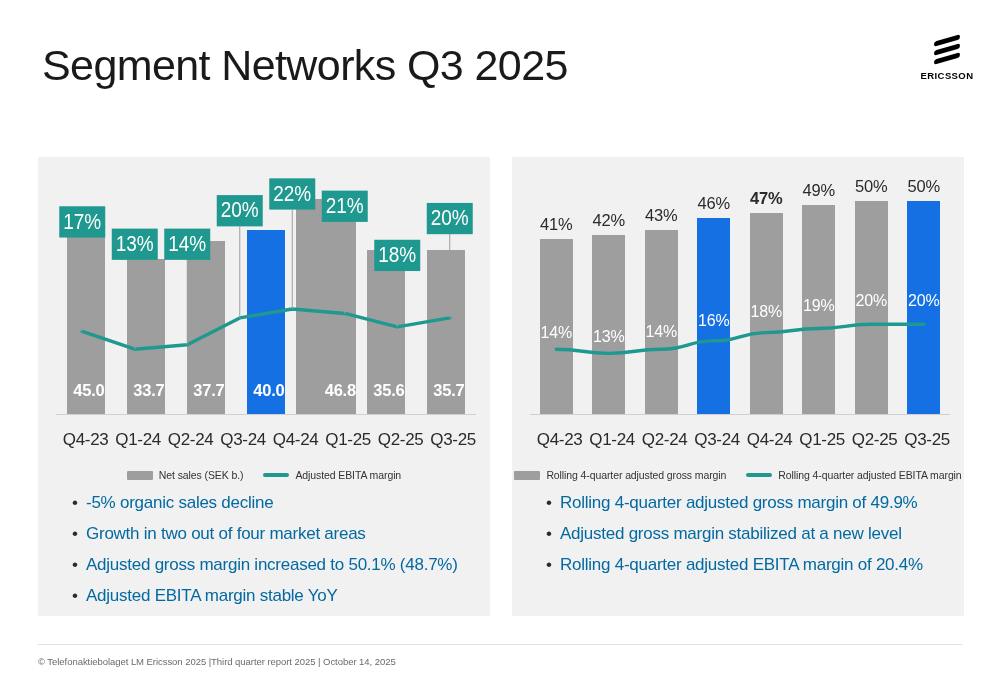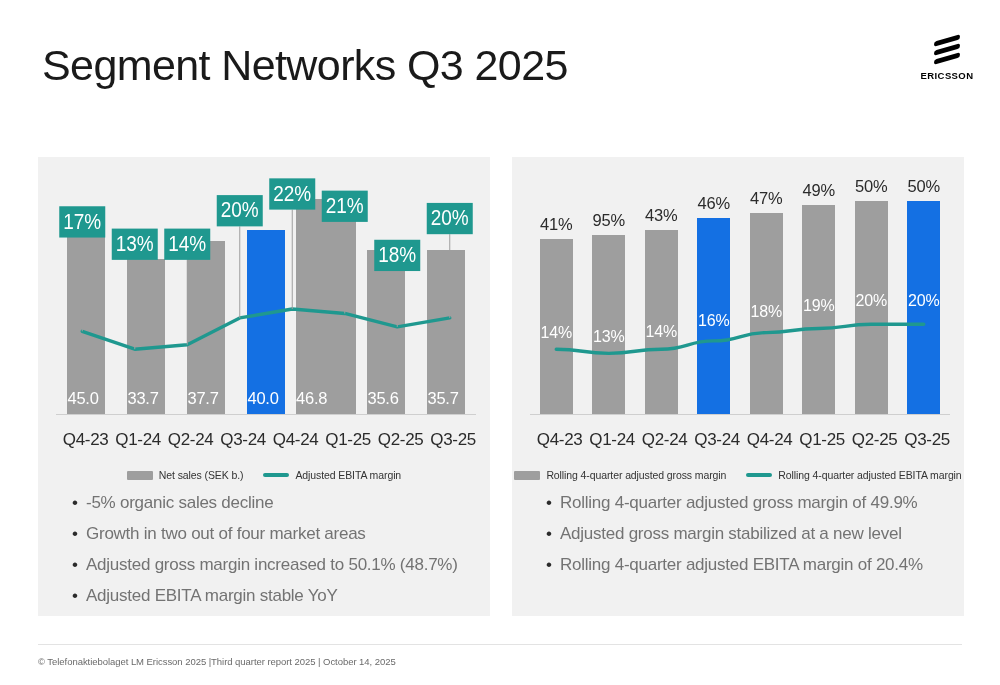--- a/index.html
+++ b/index.html
@@ -41,22 +41,22 @@
   .axis-line{
     position:absolute;left:0;right:0;bottom:47px;height:1.5px;background:#cfcfcf;
   }
 
   
   .bars{position:absolute;left:0;right:0;bottom:48.5px;top:0;display:flex;}
   .bar-slot{flex:1;position:relative;display:flex;justify-content:center;align-items:flex-end;}
   .bar{width:62%;background:#9e9e9e;position:relative;}
   .bar.hl{background:#1470e3;}
   .bar-val{
-    position:absolute;left:0;right:0;bottom:6px;text-align:left;
-    color:#ffffff;font-size:16.5px;font-weight:400;letter-spacing:-.2px;
+    position:absolute;left:0;right:0;bottom:14px;text-align:right;
+    color:#ffffff;font-size:16.5px;font-weight:700;letter-spacing:-.2px;
   }
   .bar-inner-pct{
     position:absolute;left:0;right:0;text-align:center;
     color:#ffffff;font-size:16px;font-weight:400;letter-spacing:-.2px;
   }
   .bar-top-pct{
     position:absolute;left:-22px;right:-22px;text-align:center;
     color:#2b2b2b;font-size:16.5px;font-weight:400;letter-spacing:-.2px;
   }
 
@@ -79,21 +79,21 @@
   .legend-swatch-line{width:26px;height:3.4px;background:#1f988f;border-radius:2px;}
   .legend-label{font-size:10.5px;color:#333;letter-spacing:-.1px;white-space:nowrap;}
 
   
   .bullets{position:absolute;left:34px;right:16px;top:335px;}
   .bullet{display:flex;align-items:flex-start;margin-bottom:9px;}
   .bullet-dot{
     width:14px;flex:0 0 14px;font-size:17px;line-height:22px;color:#2b2b2b;
   }
   .bullet-text{
-    font-size:17px;line-height:22px;color:#737373;letter-spacing:-.25px;
+    font-size:17px;line-height:22px;color:#0369a1;letter-spacing:-.25px;
   }
 
   
   .footer{
     position:absolute;left:38px;bottom:18px;
     font-size:9.5px;color:#6a6a6a;letter-spacing:-.05px;margin-top:20px;
   }
   .footer-rule{
     position:absolute;left:38px;right:38px;bottom:40px;height:1px;background:#e3e3e3;
   }
@@ -256,39 +256,39 @@
 
         <div class="bars" id="right-bars">
             <div class="bar-slot">
               <div class="bar" style="height: 73.2143%;">
                 <div class="bar-top-pct" style="top: -24px;">41%</div>
                 <div class="bar-inner-pct" style="top: 48.8537%;">14%</div>
               </div>
             </div>
             <div class="bar-slot">
               <div class="bar" style="height: 75%;">
-                <div class="bar-top-pct" style="top: -24px;">95%</div>
+                <div class="bar-top-pct" style="top: -24px;">42%</div>
                 <div class="bar-inner-pct" style="top: 52.0476%;">13%</div>
               </div>
             </div>
             <div class="bar-slot">
               <div class="bar" style="height: 76.7857%;">
                 <div class="bar-top-pct" style="top: -24px;">43%</div>
                 <div class="bar-inner-pct" style="top: 50.4419%;">14%</div>
               </div>
             </div>
             <div class="bar-slot">
               <div class="bar hl" style="height: 82.1429%;">
                 <div class="bar-top-pct" style="top: -24px; text-align: center;">46%</div>
                 <div class="bar-inner-pct" style="top: 48.2174%; text-align: center;">16%</div>
               </div>
             </div>
             <div class="bar-slot">
               <div class="bar" style="height: 83.9286%;">
-                <div class="bar-top-pct" style="top: -24px;">47%</div>
+                <div class="bar-top-pct" style="top: -24px; font-weight: bold;">47%</div>
                 <div class="bar-inner-pct" style="top: 44.7021%;">18%</div>
               </div>
             </div>
             <div class="bar-slot">
               <div class="bar" style="height: 87.5%;">
                 <div class="bar-top-pct" style="top: -24px;">49%</div>
                 <div class="bar-inner-pct" style="top: 44.2245%;">19%</div>
               </div>
             </div>
             <div class="bar-slot">

